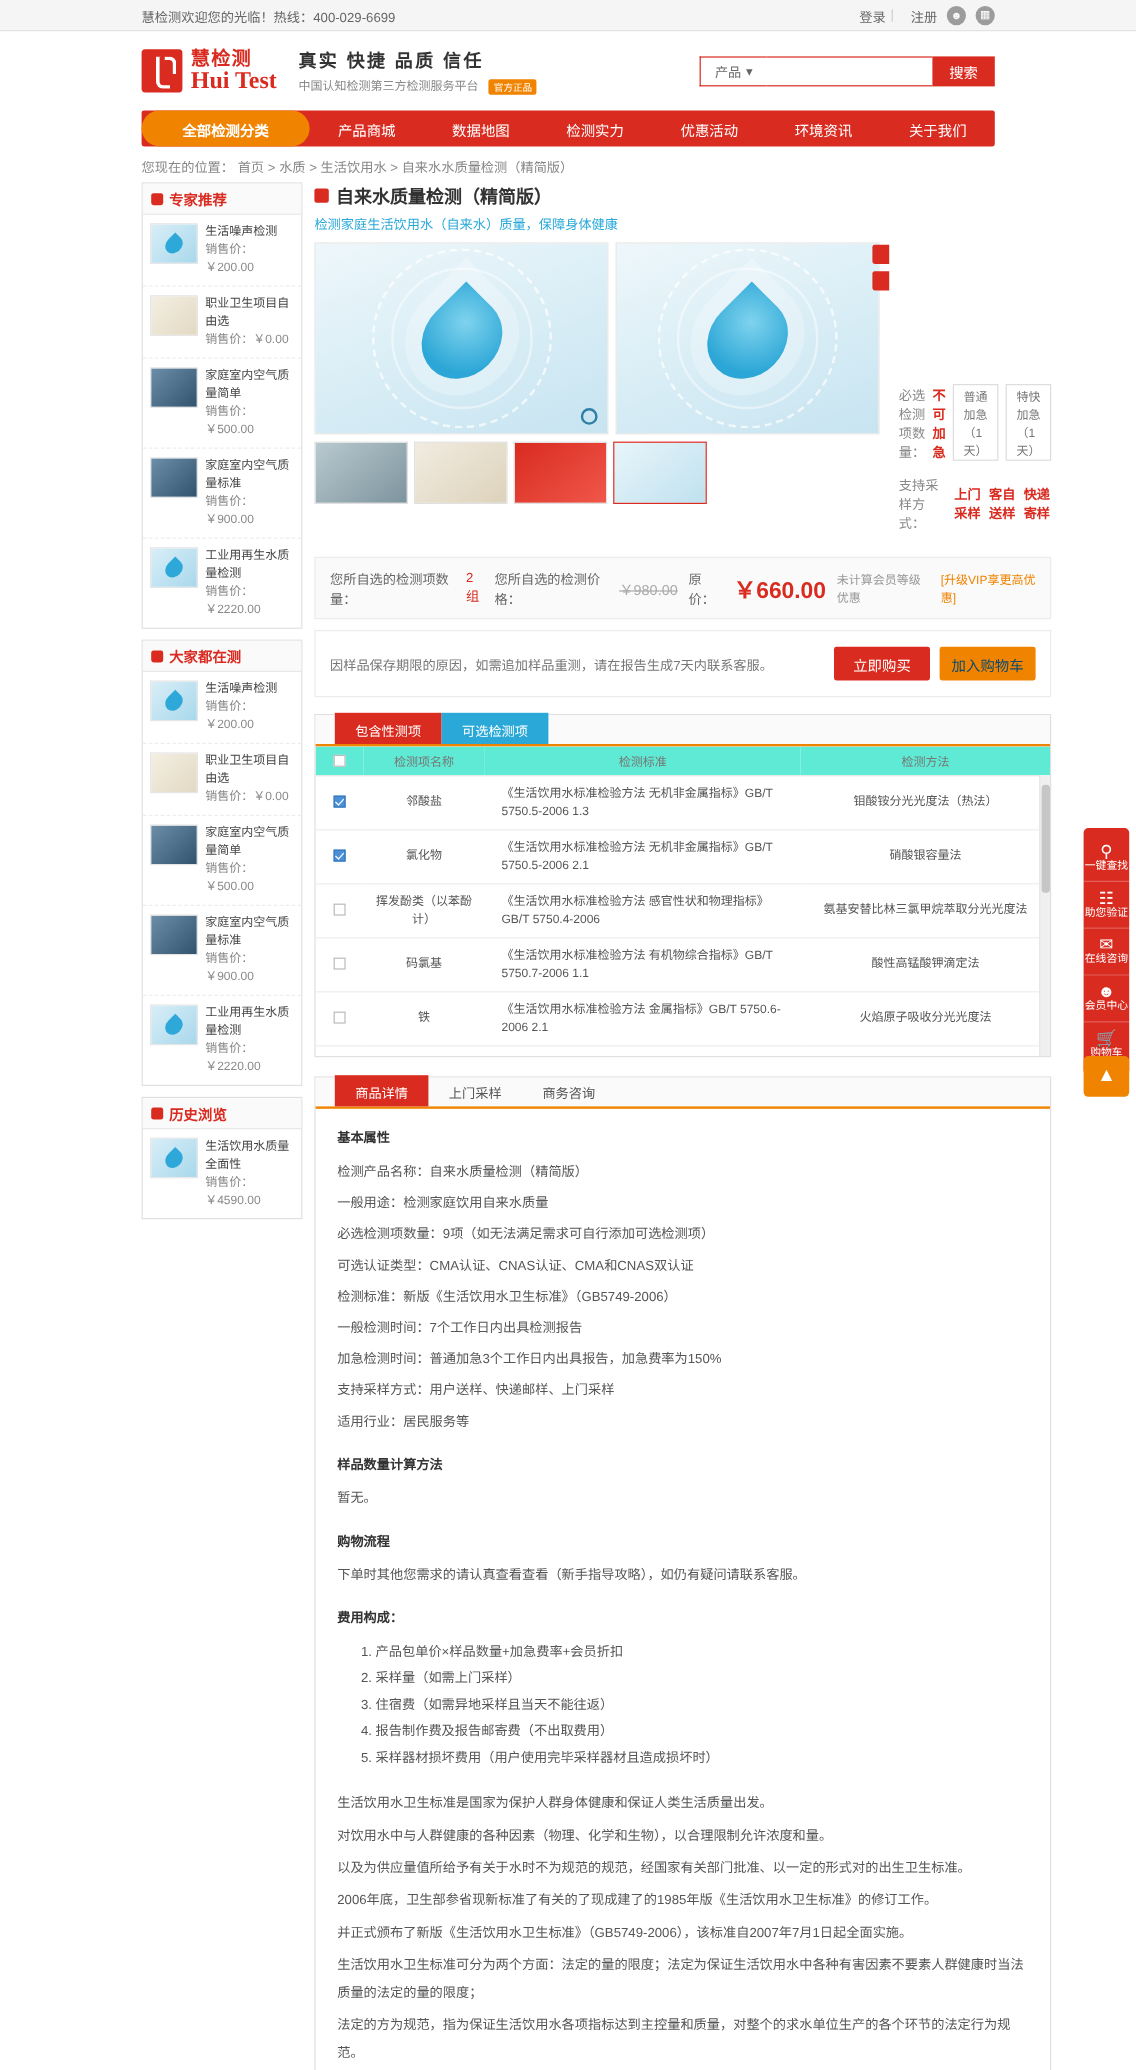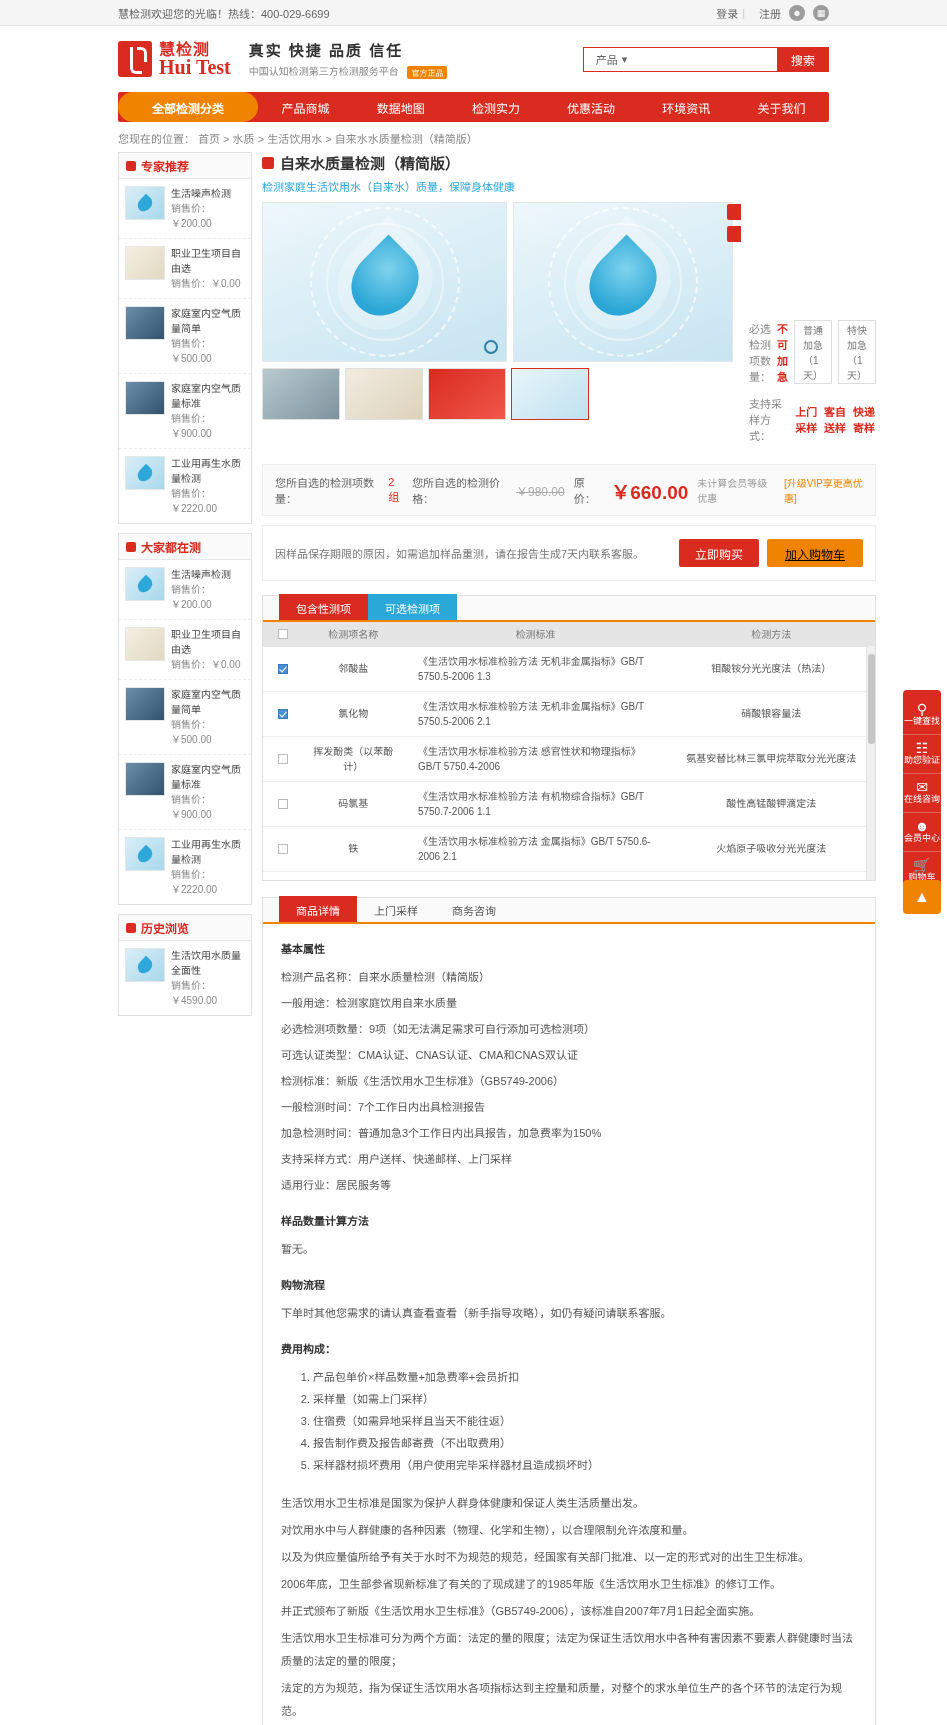--- a/index.html
+++ b/index.html
@@ -187,40 +187,40 @@
   .notice {
     margin-top: 9px; border: 1px solid #ececec; background: #fff; padding: 13px 12px;
     font-size: 11px; color: #777; display: flex; align-items: center;
   }
   .btns { margin-left: auto; display: flex; gap: 8px; }
   .btn-buy {
     width: 80px; height: 28px; background: #d92b20; color: #fff; border: none;
     font-size: 12px; cursor: pointer; border-radius: 2px;
   }
   .btn-cart {
-    width: 96px; height: 28px; background: #f08300; color: #000000; border: none;
-    font-size: 12px; cursor: pointer; border-radius: 2px; text-decoration: underline;
+    width: 80px; height: 28px; background: #f08300; color: #0c4a6e; border: none;
+    font-size: 12px; cursor: pointer; border-radius: 2px;
   }
 
   
   .tabblock { margin-top: 14px; border: 1px solid #e0e0e0; background: #fff; }
   .tabbar {
     height: 26px; background: #fafafa; border-bottom: 2px solid #f08300; display: flex; align-items: flex-end;
   }
   .tabbar .tab {
     height: 26px; padding: 0 16px; font-size: 11px; display: flex; align-items: center;
     color: #555; cursor: pointer; border: 1px solid transparent; border-bottom: none;
   }
   .tabbar .tab.active { background: #d92b20; color: #fff; }
   .tabbar .tab.alt { background: #2aa9d8; color: #fff; }
   .tabbar .lead { width: 16px; }
 
   table.grid { width: 100%; border-collapse: collapse; font-size: 10px; color: #555; }
   table.grid th {
-    background: #e5e5e5; font-weight: normal; color: #777; height: 24px;
+    background: #5eead4; font-weight: normal; color: #777; height: 24px;
     border-bottom: 1px solid #e6e6e6; text-align: center;
   }
   table.grid td {
     border-bottom: 1px solid #eee; padding: 7px 6px; text-align: center; line-height: 15px;
   }
   table.grid td.name { width: 110px; }
   table.grid td.std { width: 290px; text-align: left; padding-left: 14px; }
   table.grid td.method { width: 230px; }
   .cbx {
     width: 10px; height: 10px; border: 1px solid #bbb; display: inline-block; background: #fff; vertical-align: middle;

